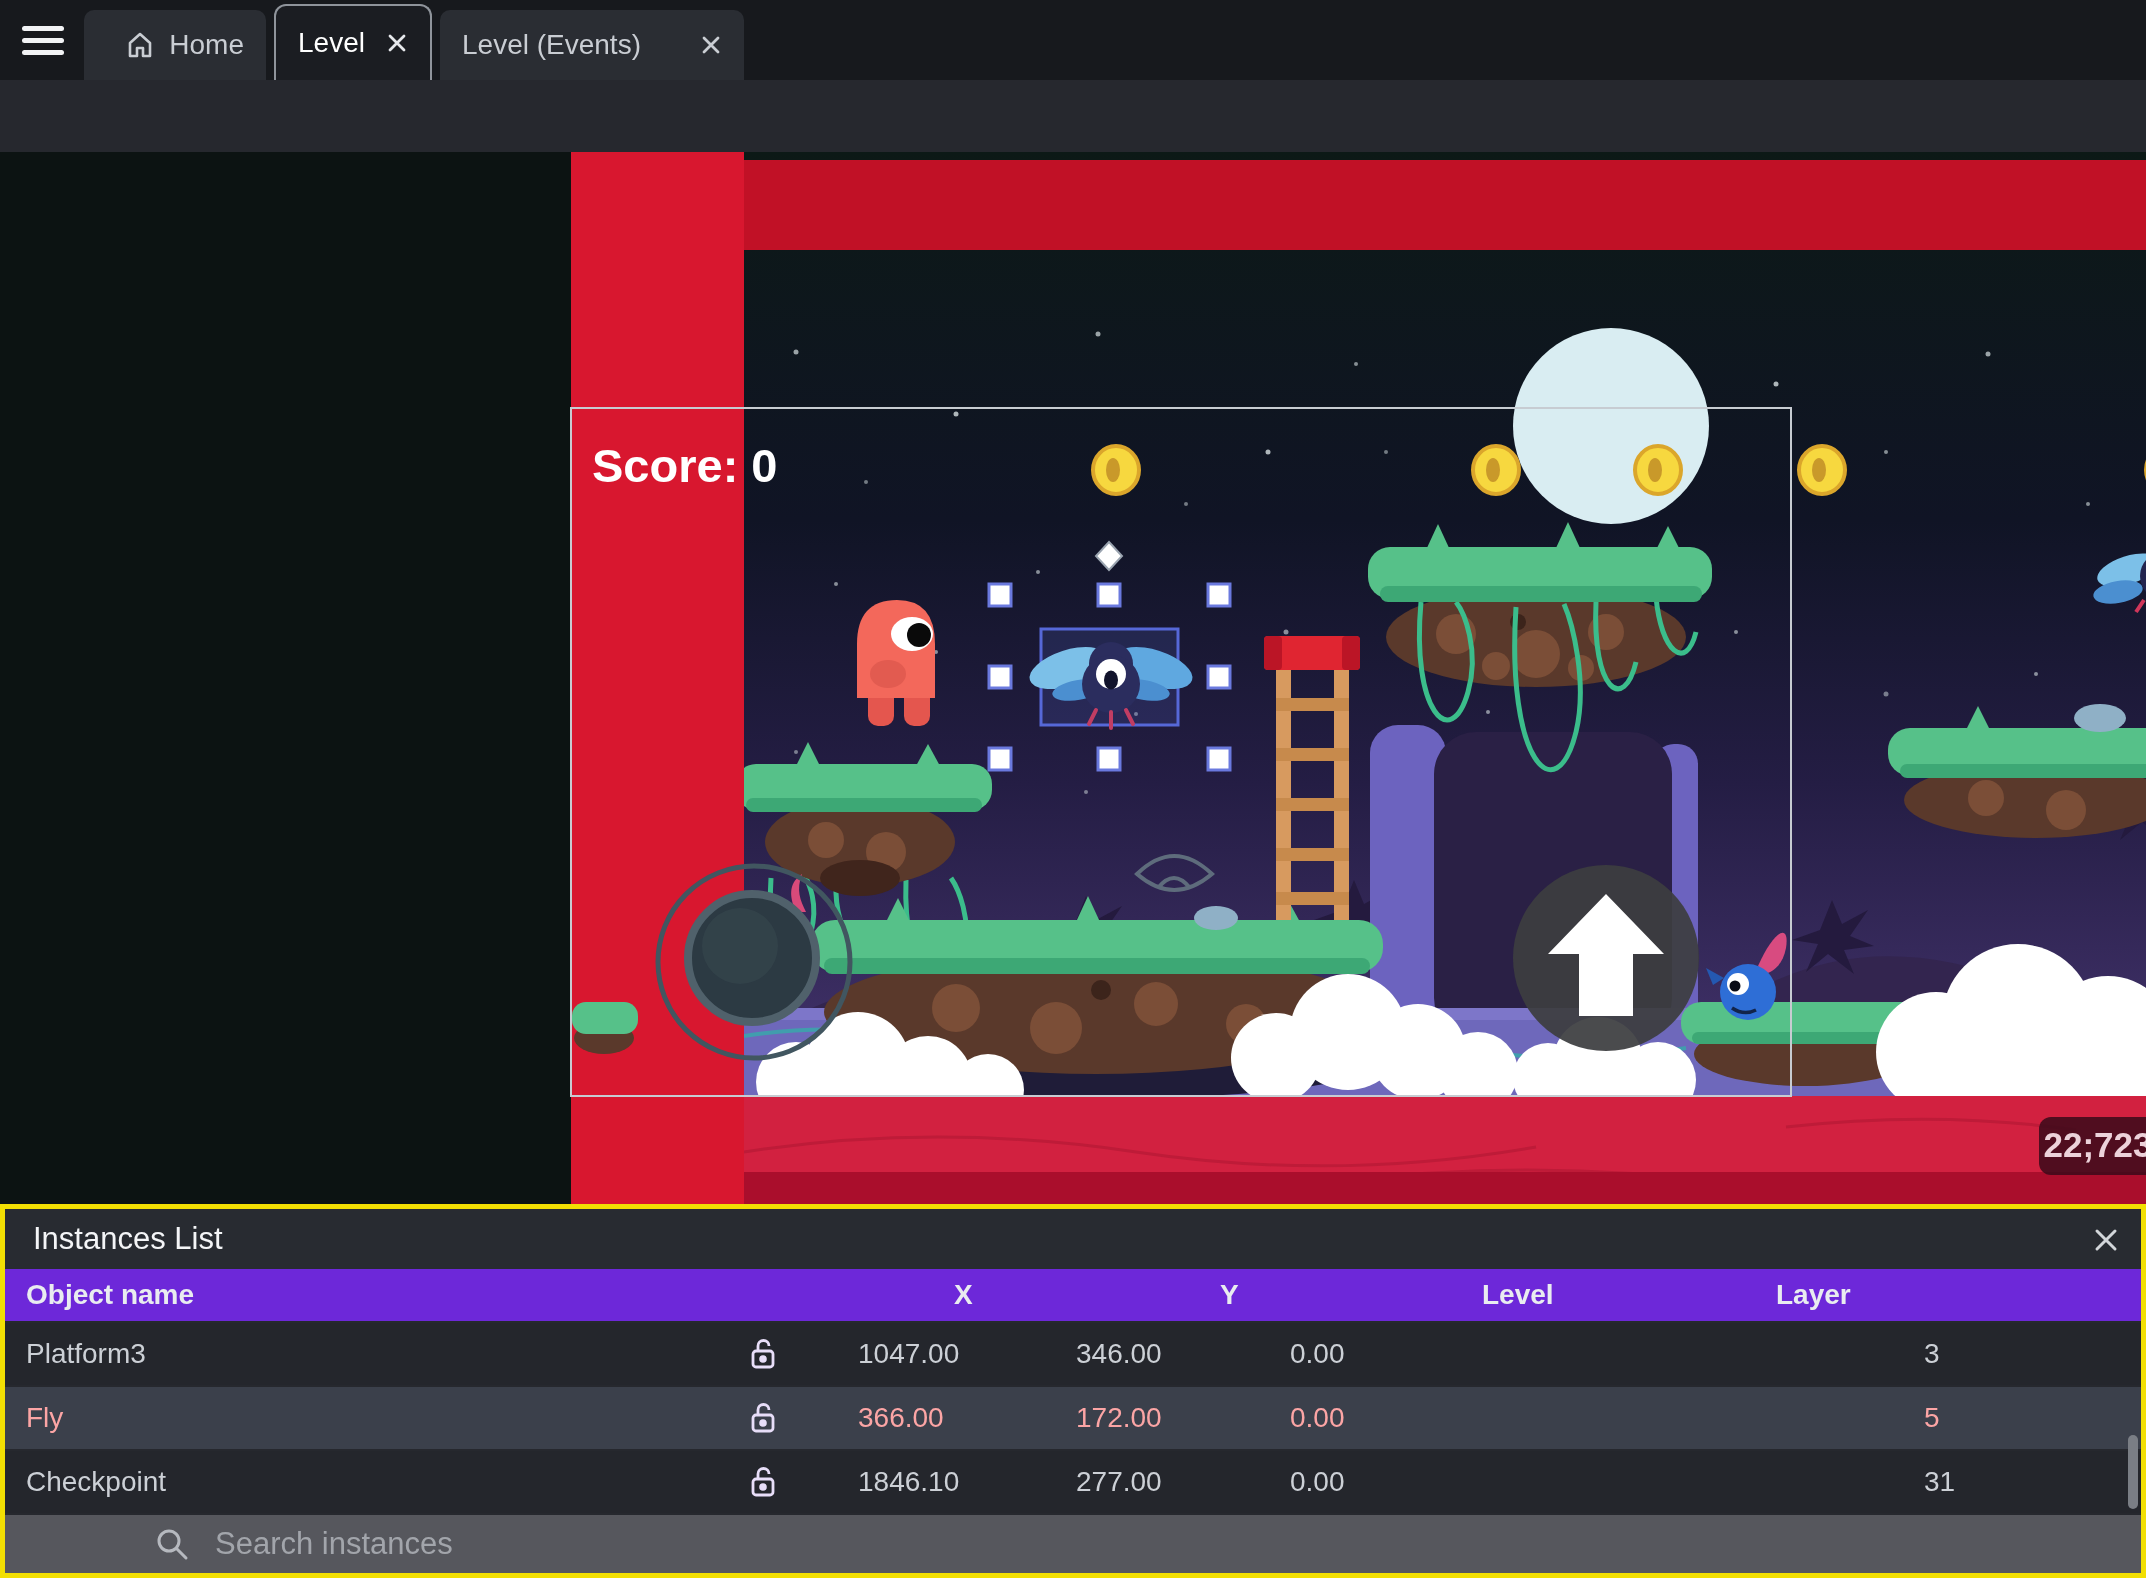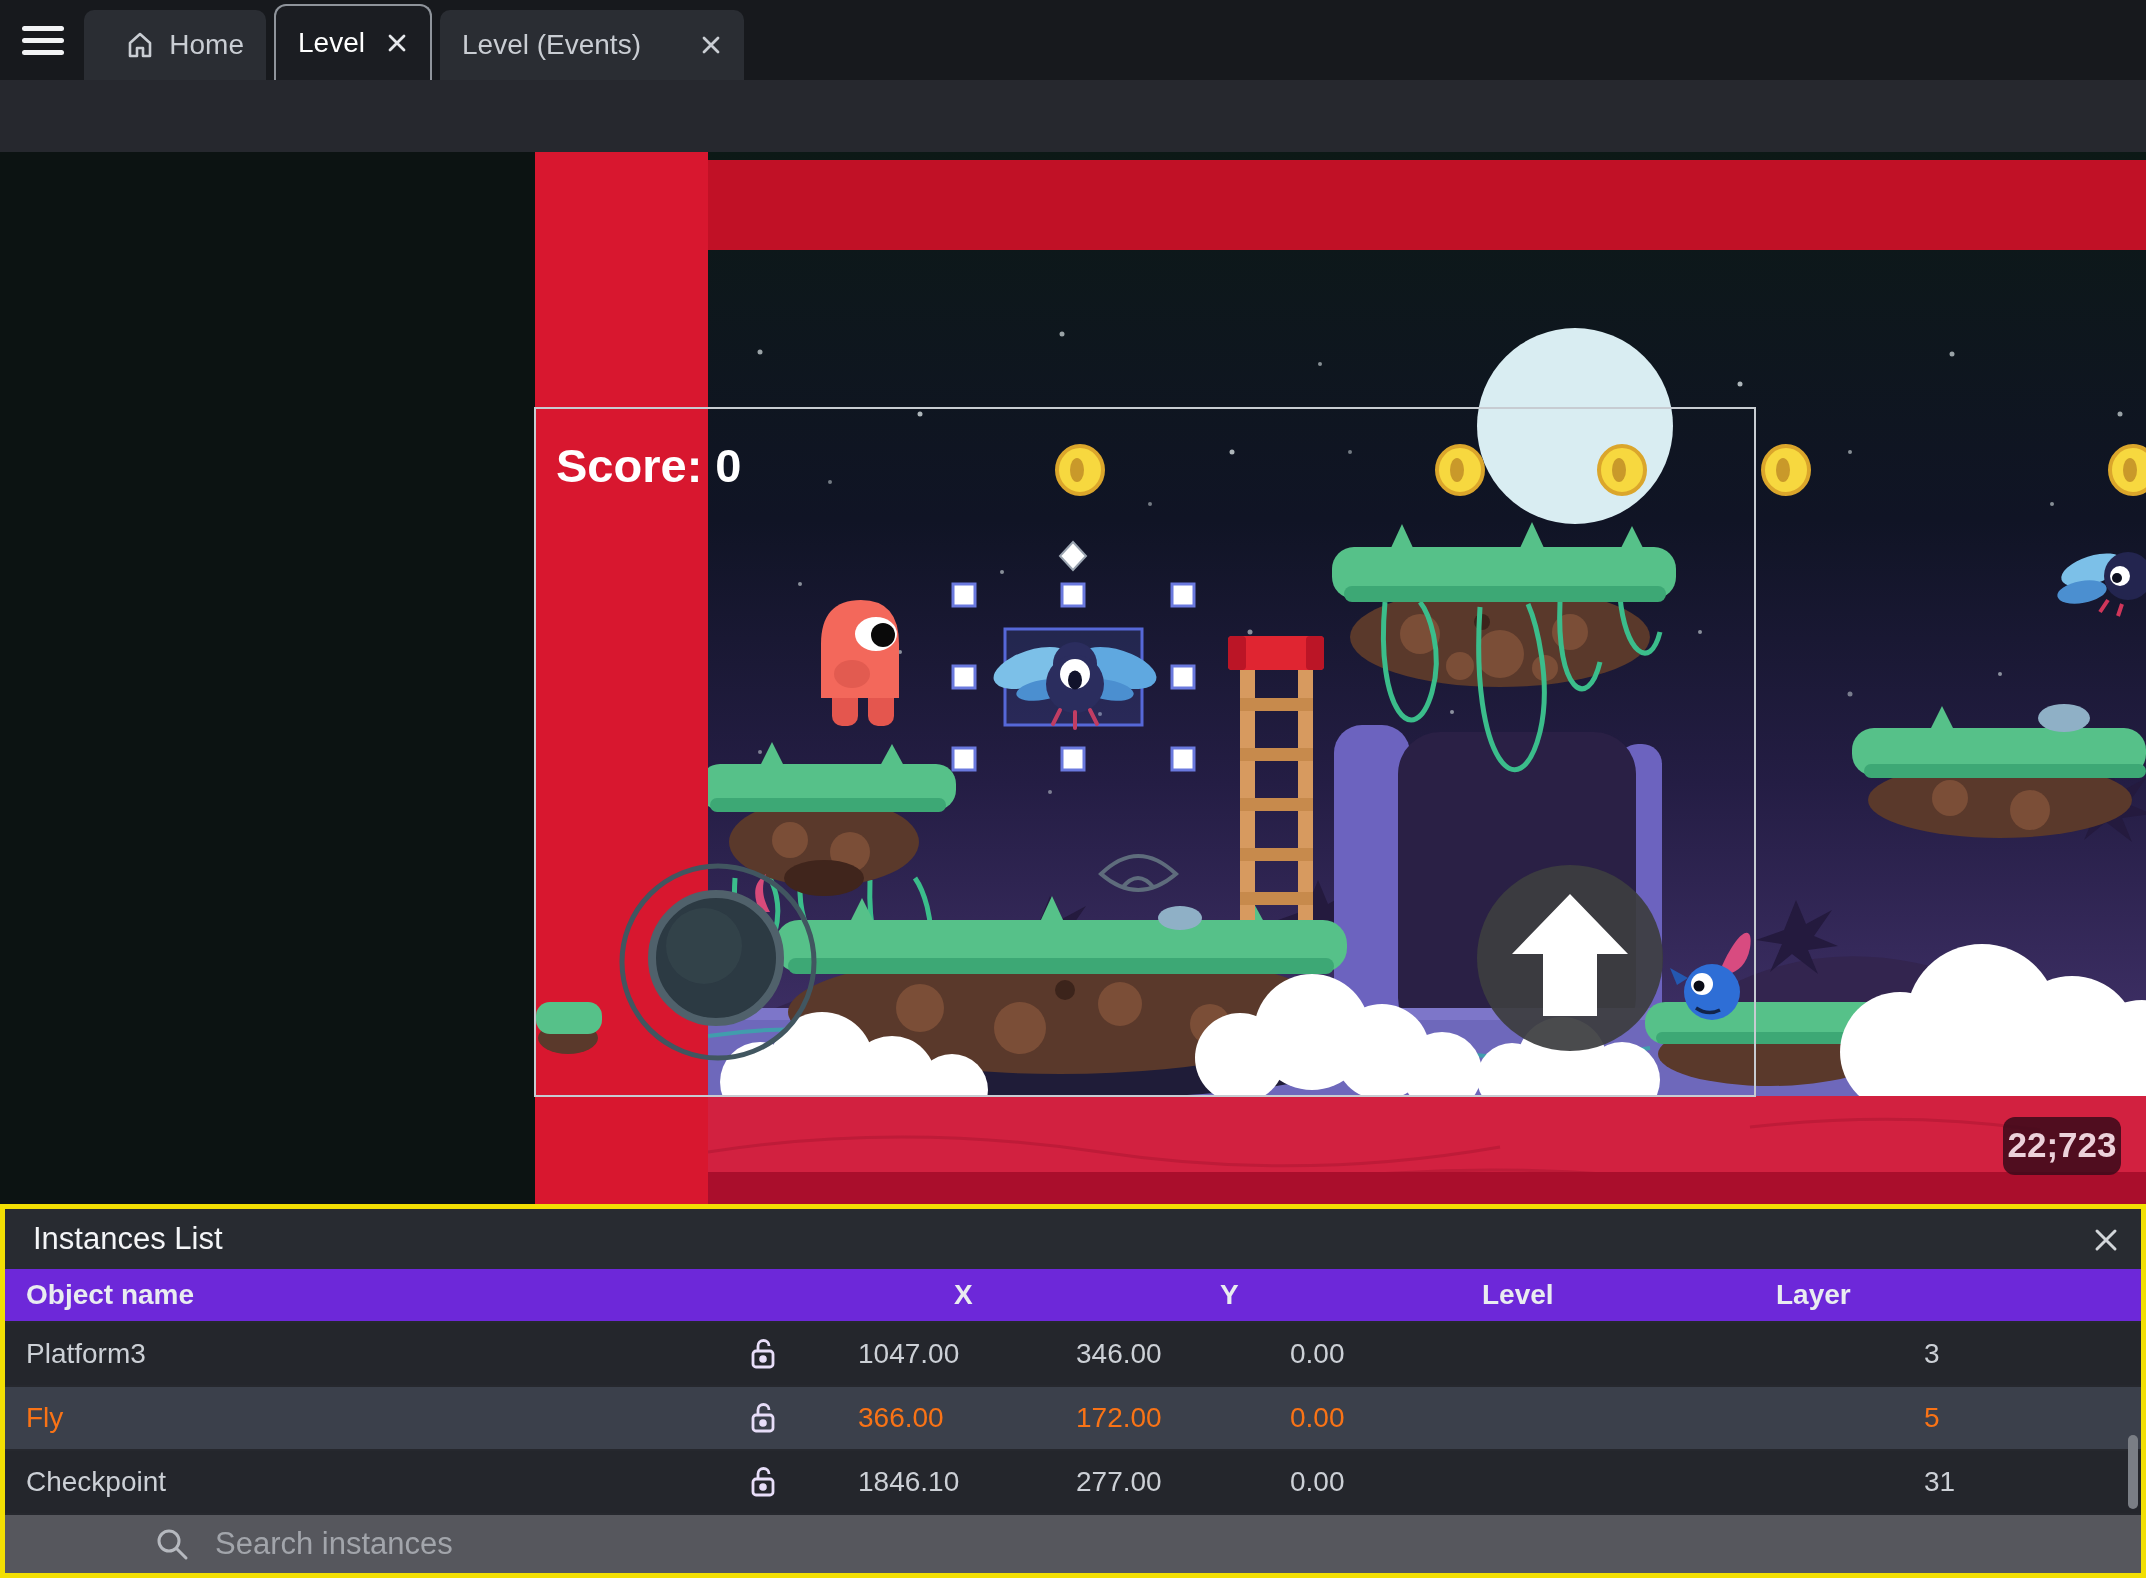--- a/index.html
+++ b/index.html
@@ -25,32 +25,32 @@
   .btn-preview .sep{width:2px;height:100%;background:#82868e;}
   .btn-preview .caret{width:48px;display:flex;justify-content:center;}
   .btn-publish{position:absolute;left:1115px;top:84px;width:188px;height:60px;border:none;border-radius:10px;background:#5633db;color:#fff;font-size:28px;font-weight:bold;display:flex;align-items:center;justify-content:center;gap:12px;cursor:pointer;}
   .ticon{position:absolute;top:92px;width:44px;height:44px;color:#e3e6ea;cursor:pointer;}
   .ticon.disabled{color:#5c616a;cursor:default;}
   .tdiv{position:absolute;top:92px;width:2px;height:44px;background:#3c3f46;}
   .hl-box{position:absolute;left:1622px;top:78px;width:68px;height:72px;border:4px solid #ffe608;background:#b4a2ef;border-radius:12px;display:flex;align-items:center;justify-content:center;cursor:pointer;}
   .hl-box svg{color:#23262d;}
 
   
-  .canvas{position:absolute;left:0;top:152px;width:1860px;height:1052px;background:#0c1312;}
+  .canvas{position:absolute;left:0;top:152px;width:1860px;height:1052px;background:#0c1312;padding-left:36px;}
 
   
   .panel{position:absolute;left:0;top:1204px;width:2146px;height:374px;border:5px solid #f2df03;background:#26282e;}
   .panel-title{position:absolute;left:0;top:0;width:100%;height:60px;background:#282b31;color:#f4f5f7;font-size:31px;display:flex;align-items:center;padding-left:28px;}
   .panel-close{position:absolute;right:20px;top:16px;color:#d3d6da;cursor:pointer;}
   .grid-row{position:absolute;left:0;width:2136px;display:grid;grid-template-columns:725px 110px 218px 214px 246px 388px 1fr;align-items:center;font-size:28px;}
   .grid-row > div{padding-left:18px;overflow:hidden;white-space:nowrap;}
   .grid-row > .c-name{padding-left:21px;}
   .hdr{top:60px;height:52px;background:#6d28d9;color:#e9ecf0;font-weight:bold;gap:48px;}
   .row{height:62px;background:#24262c;color:#ccd0d6;cursor:pointer;}
-  .row.sel{background:#3b404b;color:#f97316;}
+  .row.sel{background:#3b404b;color:#fca5a5;}
   .r0{top:114px;} .r1{top:178px;} .r2{top:242px;}
   .row .c-lock{color:#e8def9;}
   .searchbar{position:absolute;left:0;top:306px;width:2136px;height:58px;background:#56575d;display:flex;align-items:center;padding-left:22px;gap:24px;justify-content:center;}
   .searchbar input{background:transparent;border:none;outline:none;color:#e8eaee;font-size:31px;width:1800px;}
   .searchbar input::placeholder{color:#a2a5ab;}
   .searchbar .sicon{color:#b6b9bf;}
   .scroll-thumb{position:absolute;right:3px;top:226px;width:10px;height:74px;border-radius:5px;background:#7a7e85;}
 </style>
 </head>
 <body>

